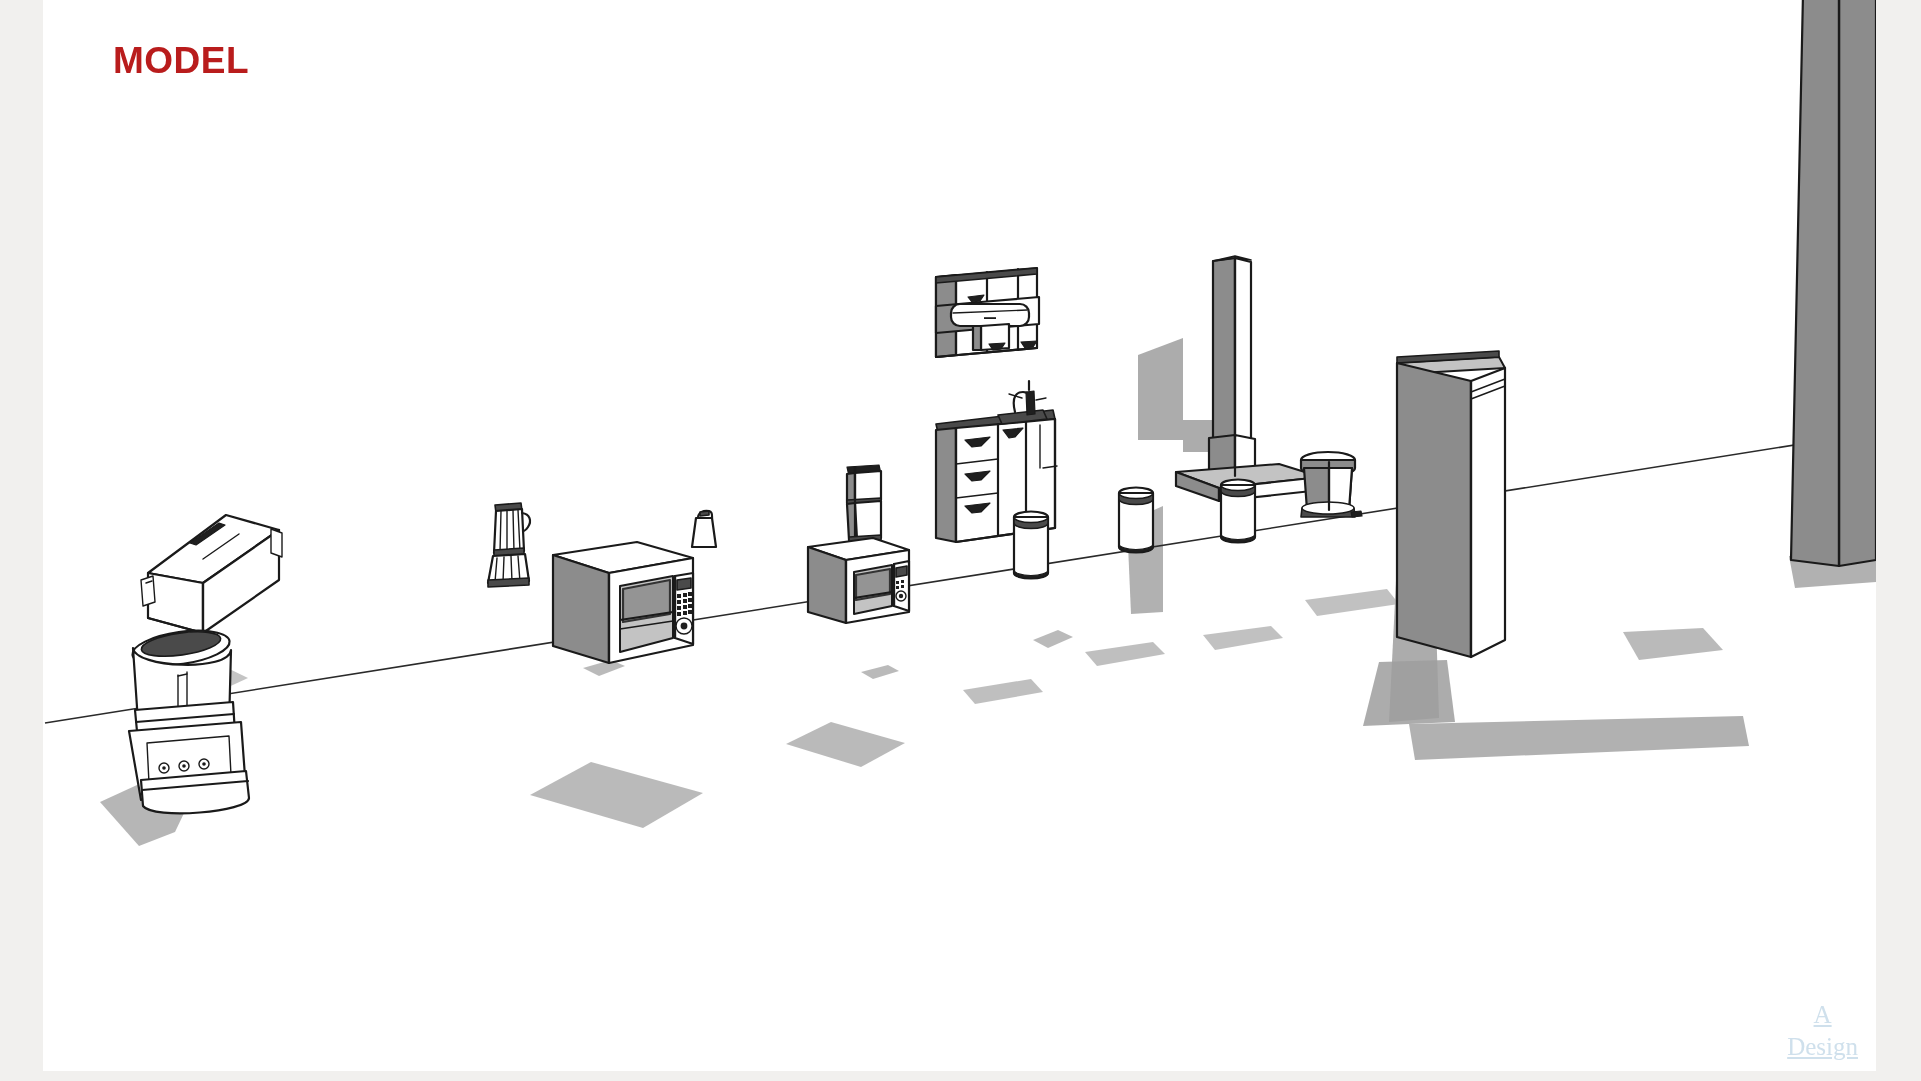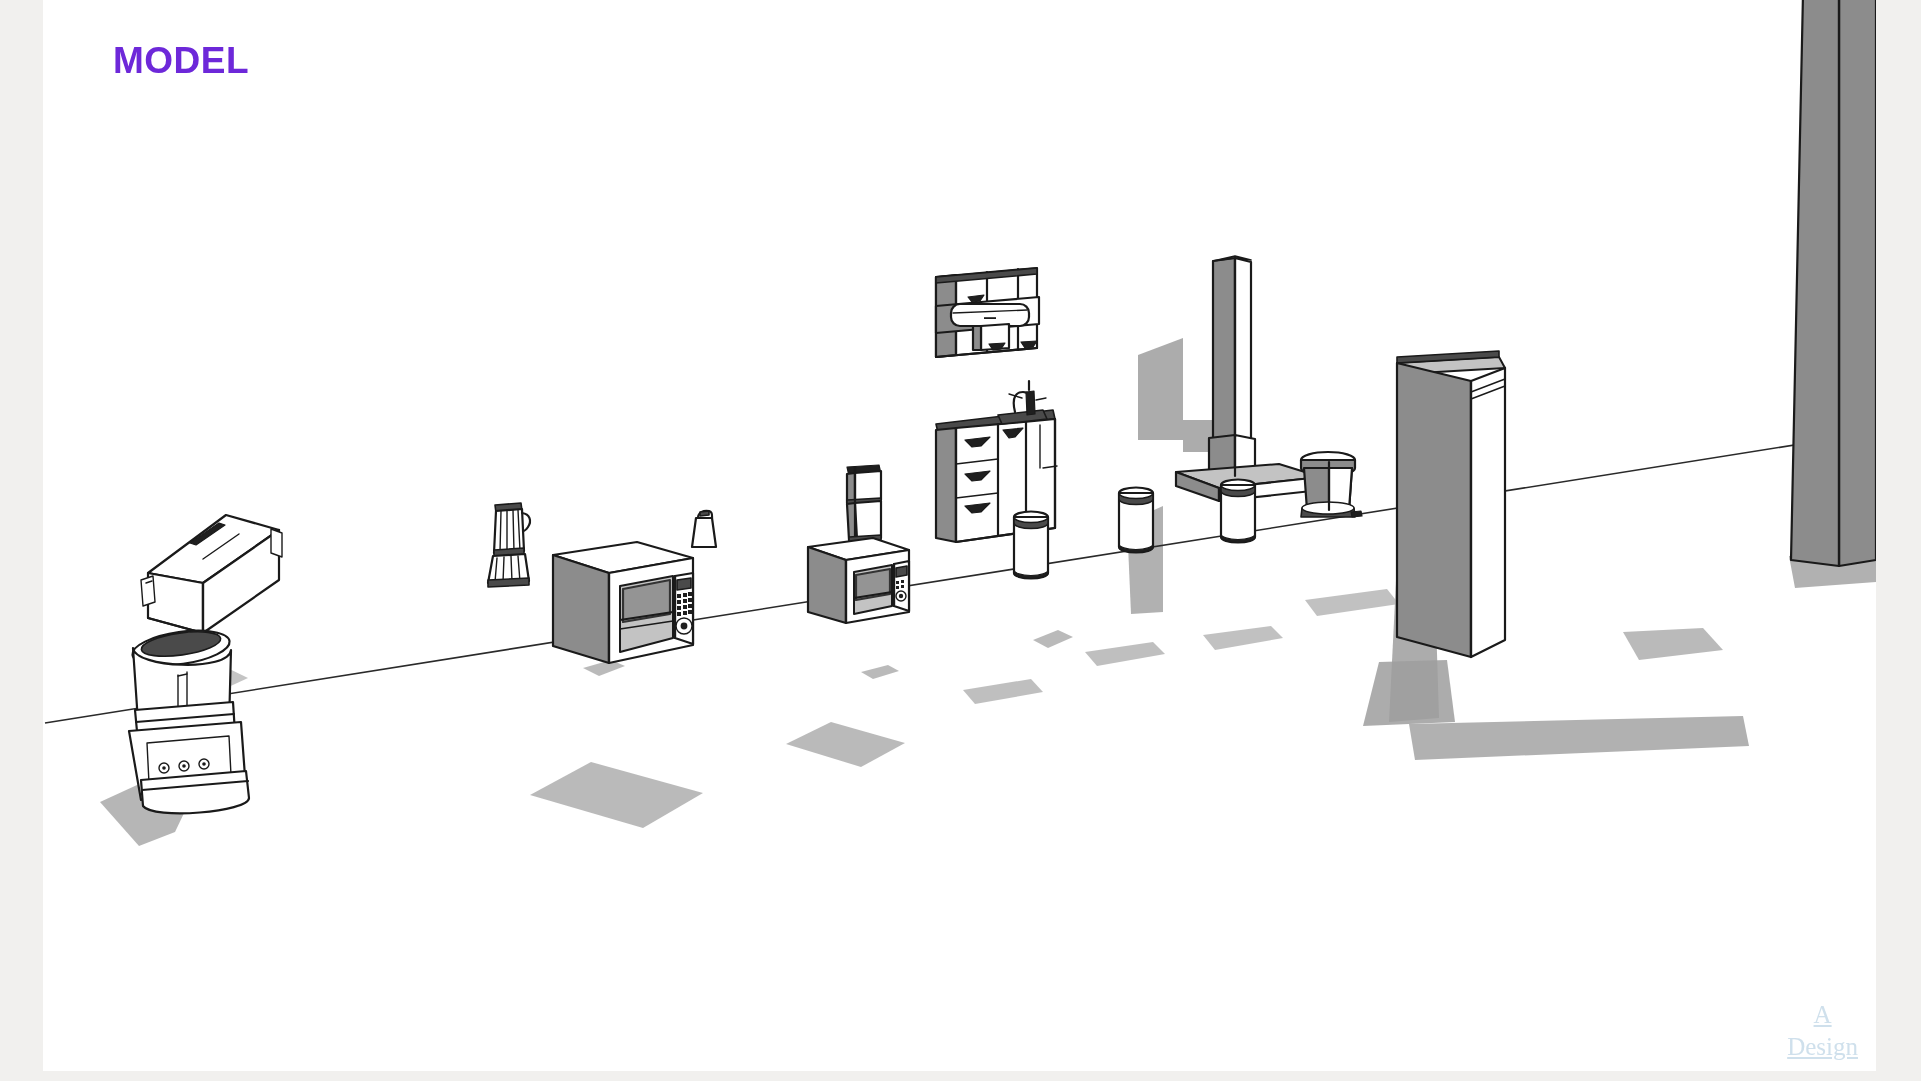--- a/index.html
+++ b/index.html
@@ -35,21 +35,21 @@
     height: 1071px;
     display: block;
   }
   #model-label {
     position: absolute;
     left: 70px;
     top: 40px;
     font-size: 37px;
     font-weight: bold;
     letter-spacing: 0.5px;
-    color: #6d28d9;
+    color: #b91c1c;
     font-family: "Liberation Sans", sans-serif;
     user-select: none;
   }
   #watermark {
     position: absolute;
     right: 18px;
     bottom: 8px;
     text-align: center;
     line-height: 1.28;
     font-size: 25px;

